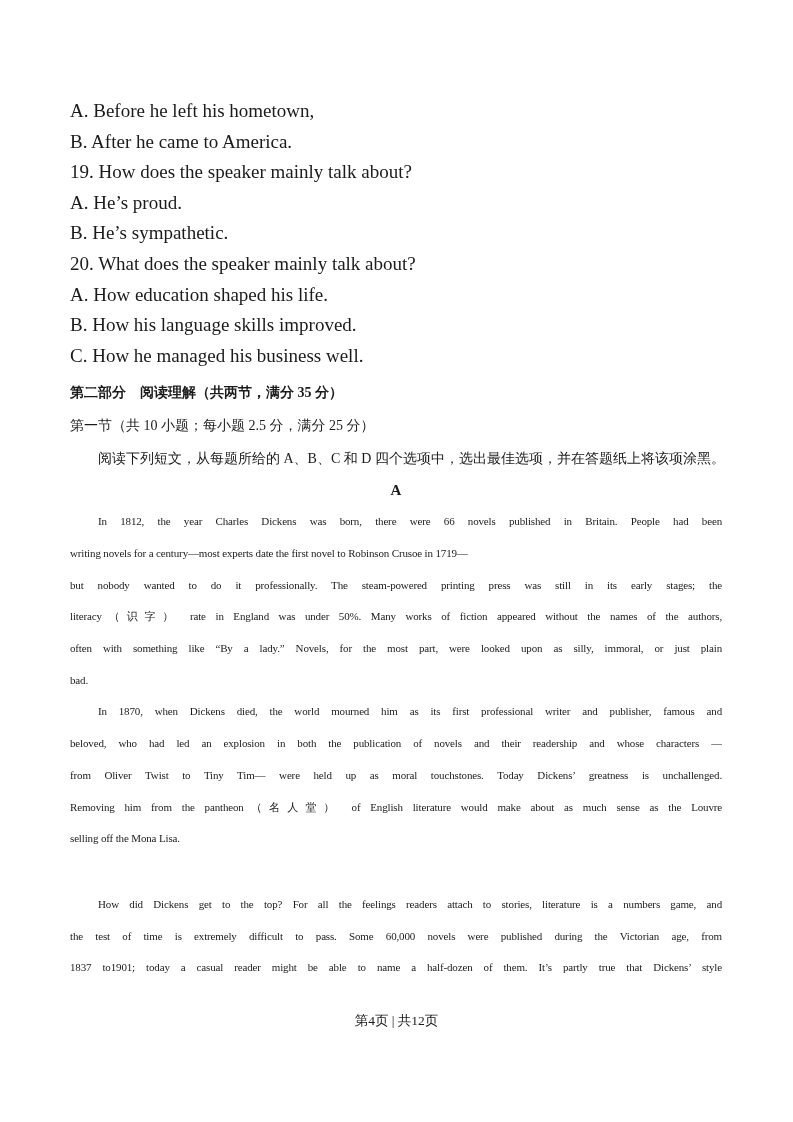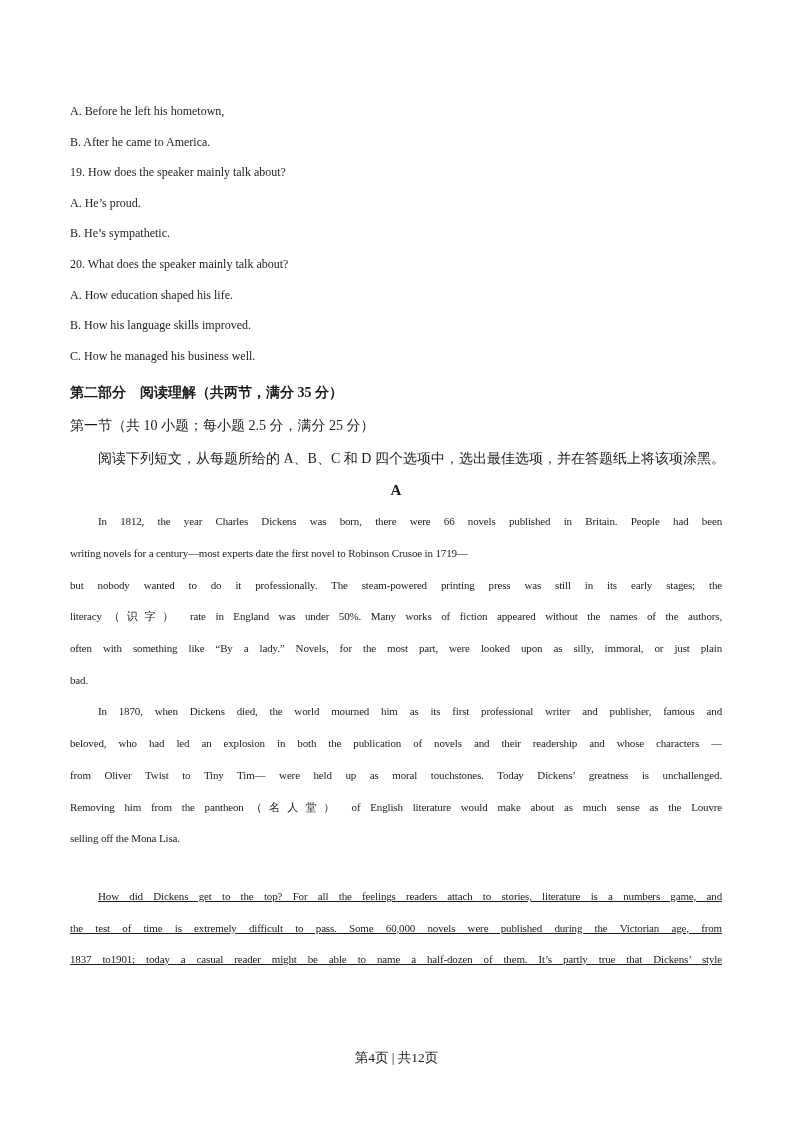--- a/index.html
+++ b/index.html
@@ -13,21 +13,21 @@
     color: #1b1b1b;
     overflow: hidden;
   }
   .content {
     position: absolute;
     left: 70px;
     right: 71px;
     top: 96px;
   }
   .opt-line {
-    font-size: 12px;
+    font-size: 19px;
     height: 30.6px;
     line-height: 30.6px;
     white-space: nowrap;
     overflow: hidden;
   }
   .part-heading {
     font-weight: bold;
     font-size: 14px;
     height: 33px;
     line-height: 33px;
@@ -55,27 +55,27 @@
     letter-spacing: -0.15px;
     height: 31.7px;
     line-height: 31.7px;
     overflow: hidden;
   }
   .jl {
     text-align: justify;
     text-align-last: justify;
   }
   .indent { text-indent: 28px; }
-  .para3-block { margin-top: 26px; text-decoration: underline; }
+  .para3-block { margin-top: 34px; }
   .it { }
   .footer {
     position: absolute;
     left: 0;
     right: 0;
-    top: 1049px;
+    top: 1012px;
     text-align: center;
     font-size: 13.5px;
     color: #1b1b1b;
   }
 </style>
 </head>
 <body>
 
 <div class="page">
   <div class="content">

